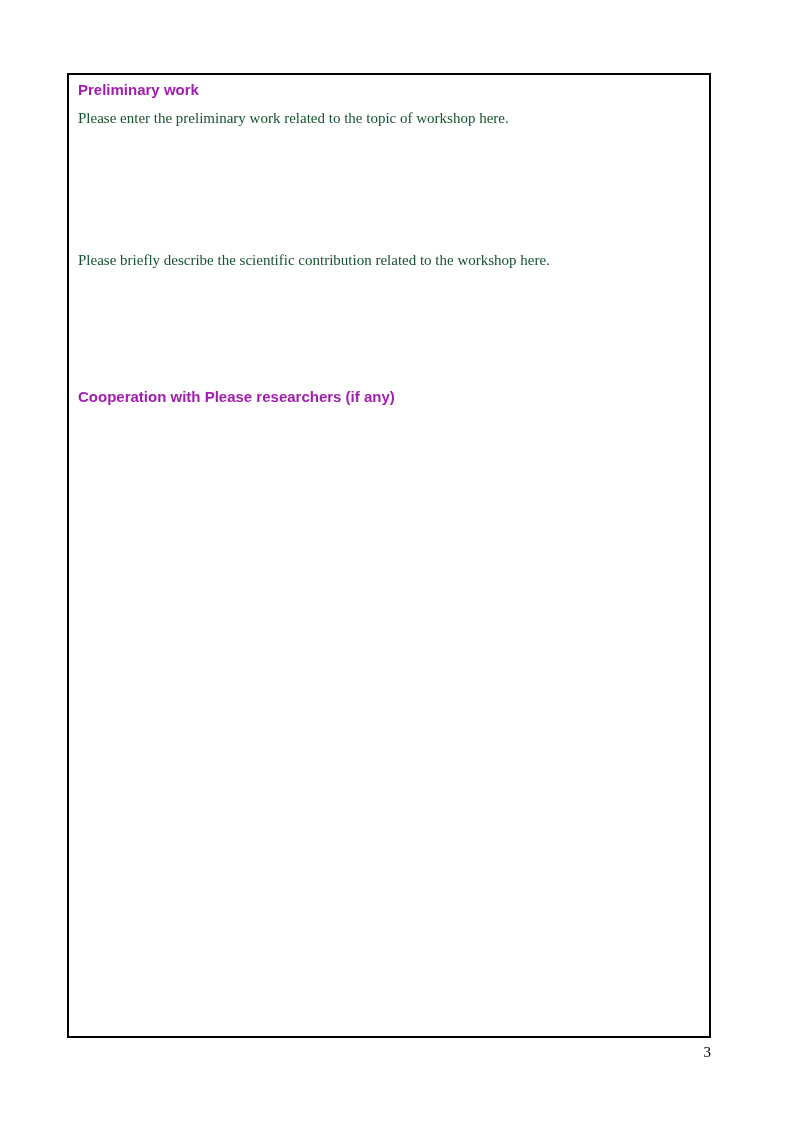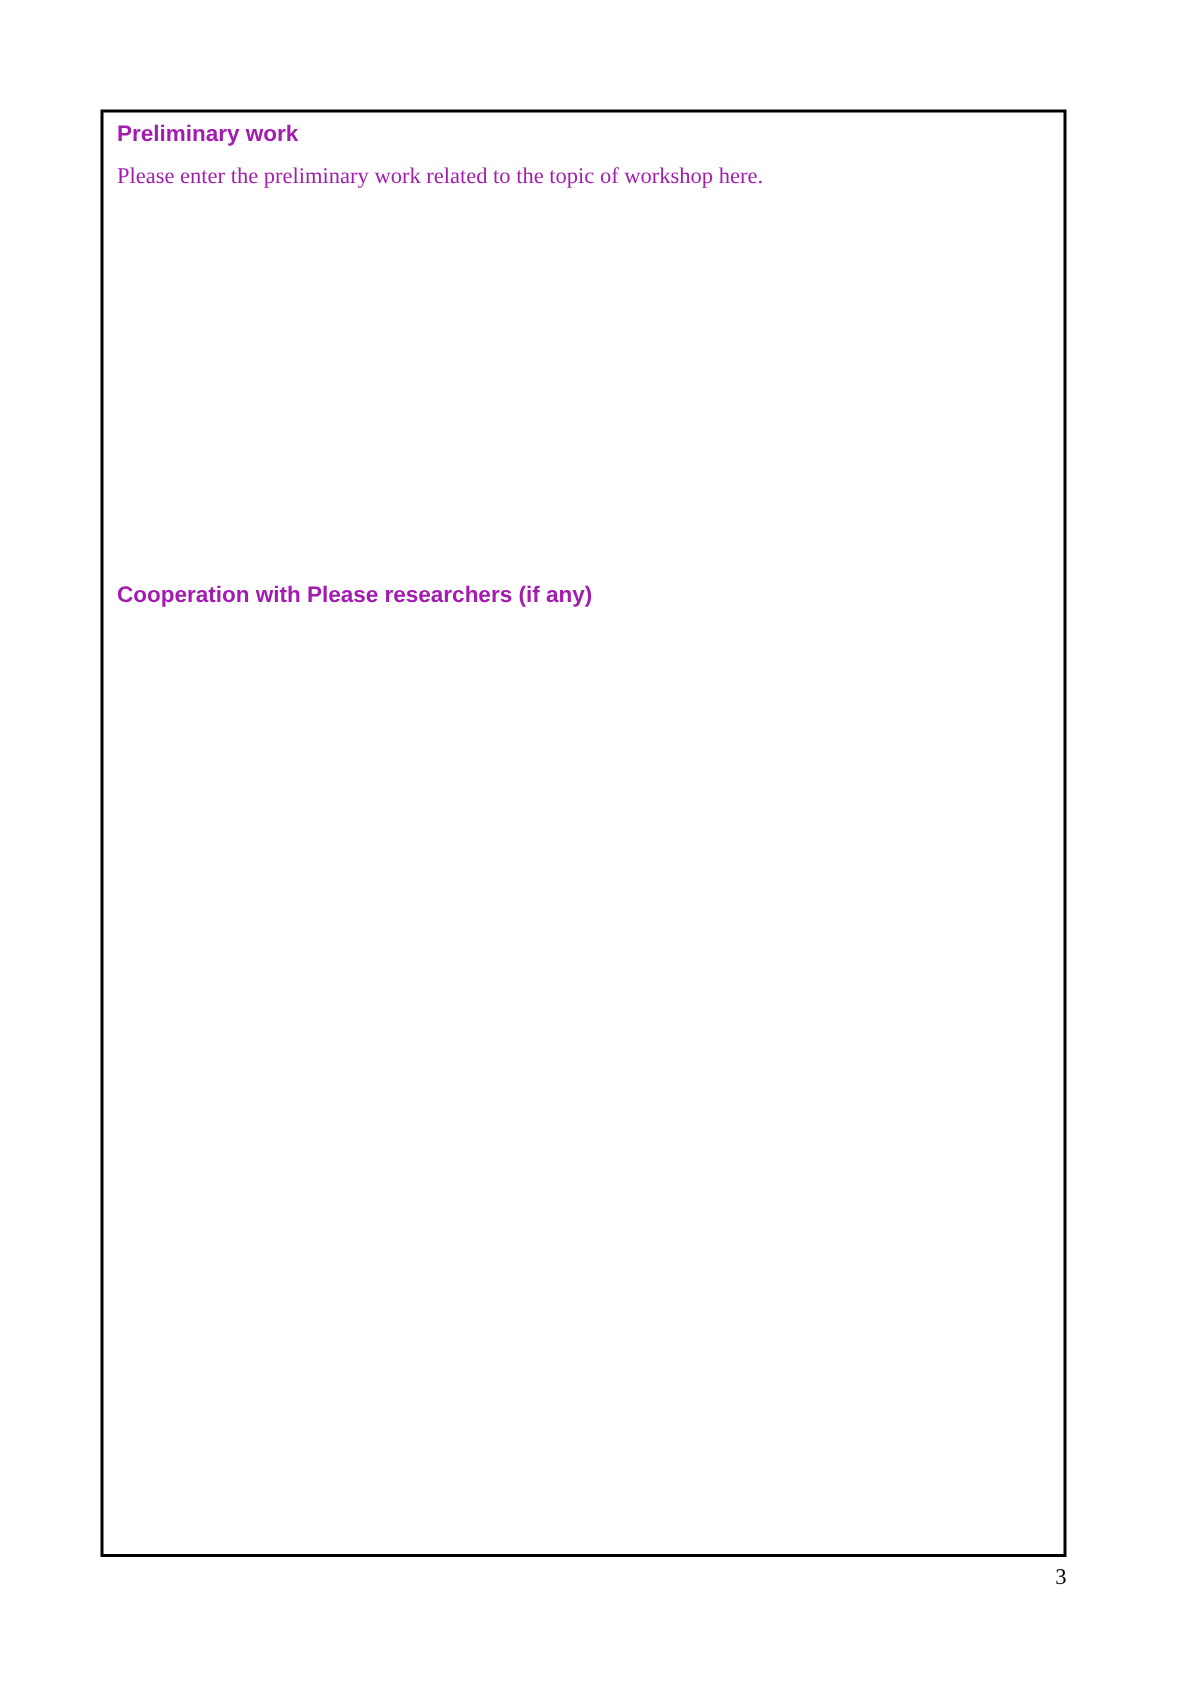--- a/index.html
+++ b/index.html
@@ -44,21 +44,21 @@
     font-size: 15px;
     line-height: 18px;
     color: #a21caf;
   }
   .section-placeholder {
     margin: 0;
     margin-top: 10px;
     font-family: "Liberation Serif", serif;
     font-size: 15px;
     line-height: 19px;
-    color: #a21caf;
+    color: #14532d;
   }
   .page-number {
     position: absolute;
     top: 1044px;
     right: 82px;
     font-family: "Liberation Serif", serif;
     font-size: 15px;
     color: #000000;
   }
 </style>
@@ -68,20 +68,21 @@
 <div class="page">
 
   <div class="form-box">
 
     <div class="section section-1">
       <p class="section-heading">Preliminary work</p>
       <p class="section-placeholder">Please enter the preliminary work related to the topic of workshop here.</p>
     </div>
 
     <div class="section section-2">
+      <p class="section-placeholder">Please briefly describe the scientific contribution related to the workshop here.</p>
     </div>
 
     <div class="section section-3">
       <p class="section-heading">Cooperation with Please researchers (if any)</p>
     </div>
 
   </div>
 
   <div class="page-number">3</div>
 

